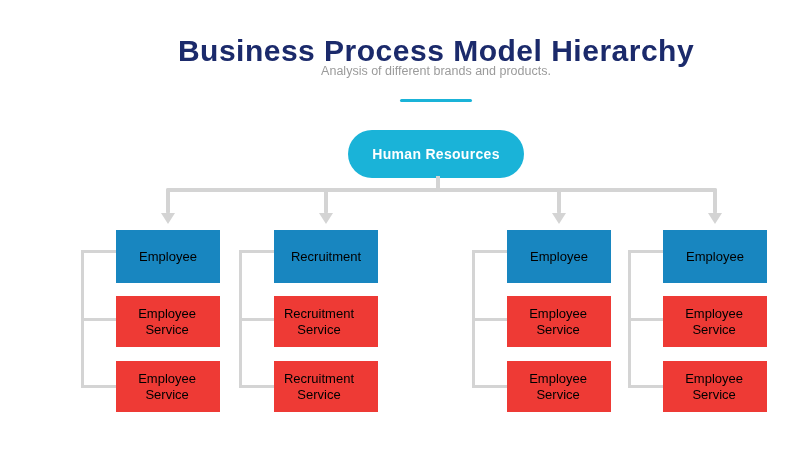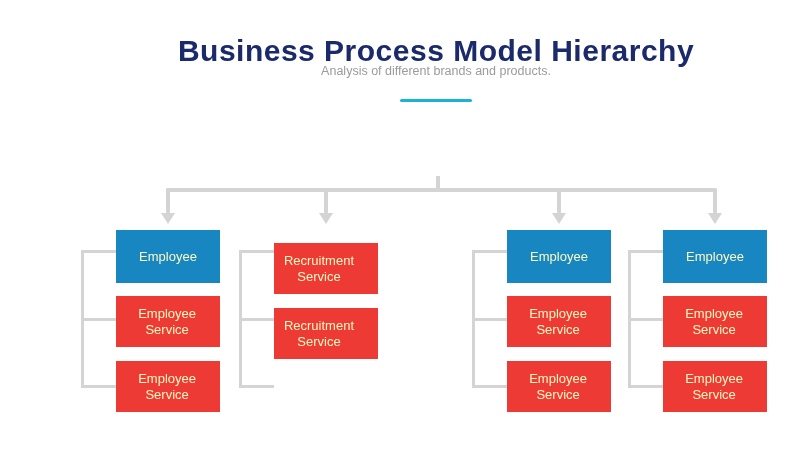--- a/index.html
+++ b/index.html
@@ -89,21 +89,21 @@
   .col-3 { left: 471px; }
   .col-4 { left: 627px; }
 
   .node {
     box-sizing: border-box;
     width: 104px;
     display: flex;
     align-items: center;
     justify-content: center;
     text-align: center;
-    color: #fef9c3;
+    color: #000000;
     font-size: 13px;
     line-height: 16px;
     padding: 2px 24px;
   }
   .node-header { height: 53px; background: #1886c0; }
   .node-child { height: 51px; background: #ee3a35; justify-content: flex-end; }
   .child-1 { margin-top: 13px; }
   .child-2 { margin-top: 14px; }
 
   
@@ -126,20 +126,23 @@
 </style>
 </head>
 <body>
 
 <div class="canvas">
 
   <div class="title">Business Process Model Hierarchy</div>
   <div class="subtitle">Analysis of different brands and products.</div>
   <div class="subtitle-divider"></div>
 
+  <div class="root-node">
+    <span>Human Resources</span>
+  </div>
 
   <div class="conn conn-root-stem"></div>
   <div class="conn conn-hline"></div>
   <div class="conn conn-stem stem-1"></div>
   <div class="conn conn-stem stem-2"></div>
   <div class="conn conn-stem stem-3"></div>
   <div class="conn conn-stem stem-4"></div>
   <div class="arrowhead arrow-1"></div>
   <div class="arrowhead arrow-2"></div>
   <div class="arrowhead arrow-3"></div>
@@ -159,20 +162,23 @@
     <div class="node node-child child-2">
       <span>Employee Service</span>
     </div>
   </div>
 
   <div class="column col-2">
     <div class="bracket-v"></div>
     <div class="bracket-stub stub-1"></div>
     <div class="bracket-stub stub-2"></div>
     <div class="bracket-stub stub-3"></div>
+    <div class="node node-header">
+      <span>Recruitment</span>
+    </div>
     <div class="node node-child child-1">
       <span>Recruitment Service</span>
     </div>
     <div class="node node-child child-2">
       <span>Recruitment Service</span>
     </div>
   </div>
 
   <div class="column col-3">
     <div class="bracket-v"></div>

